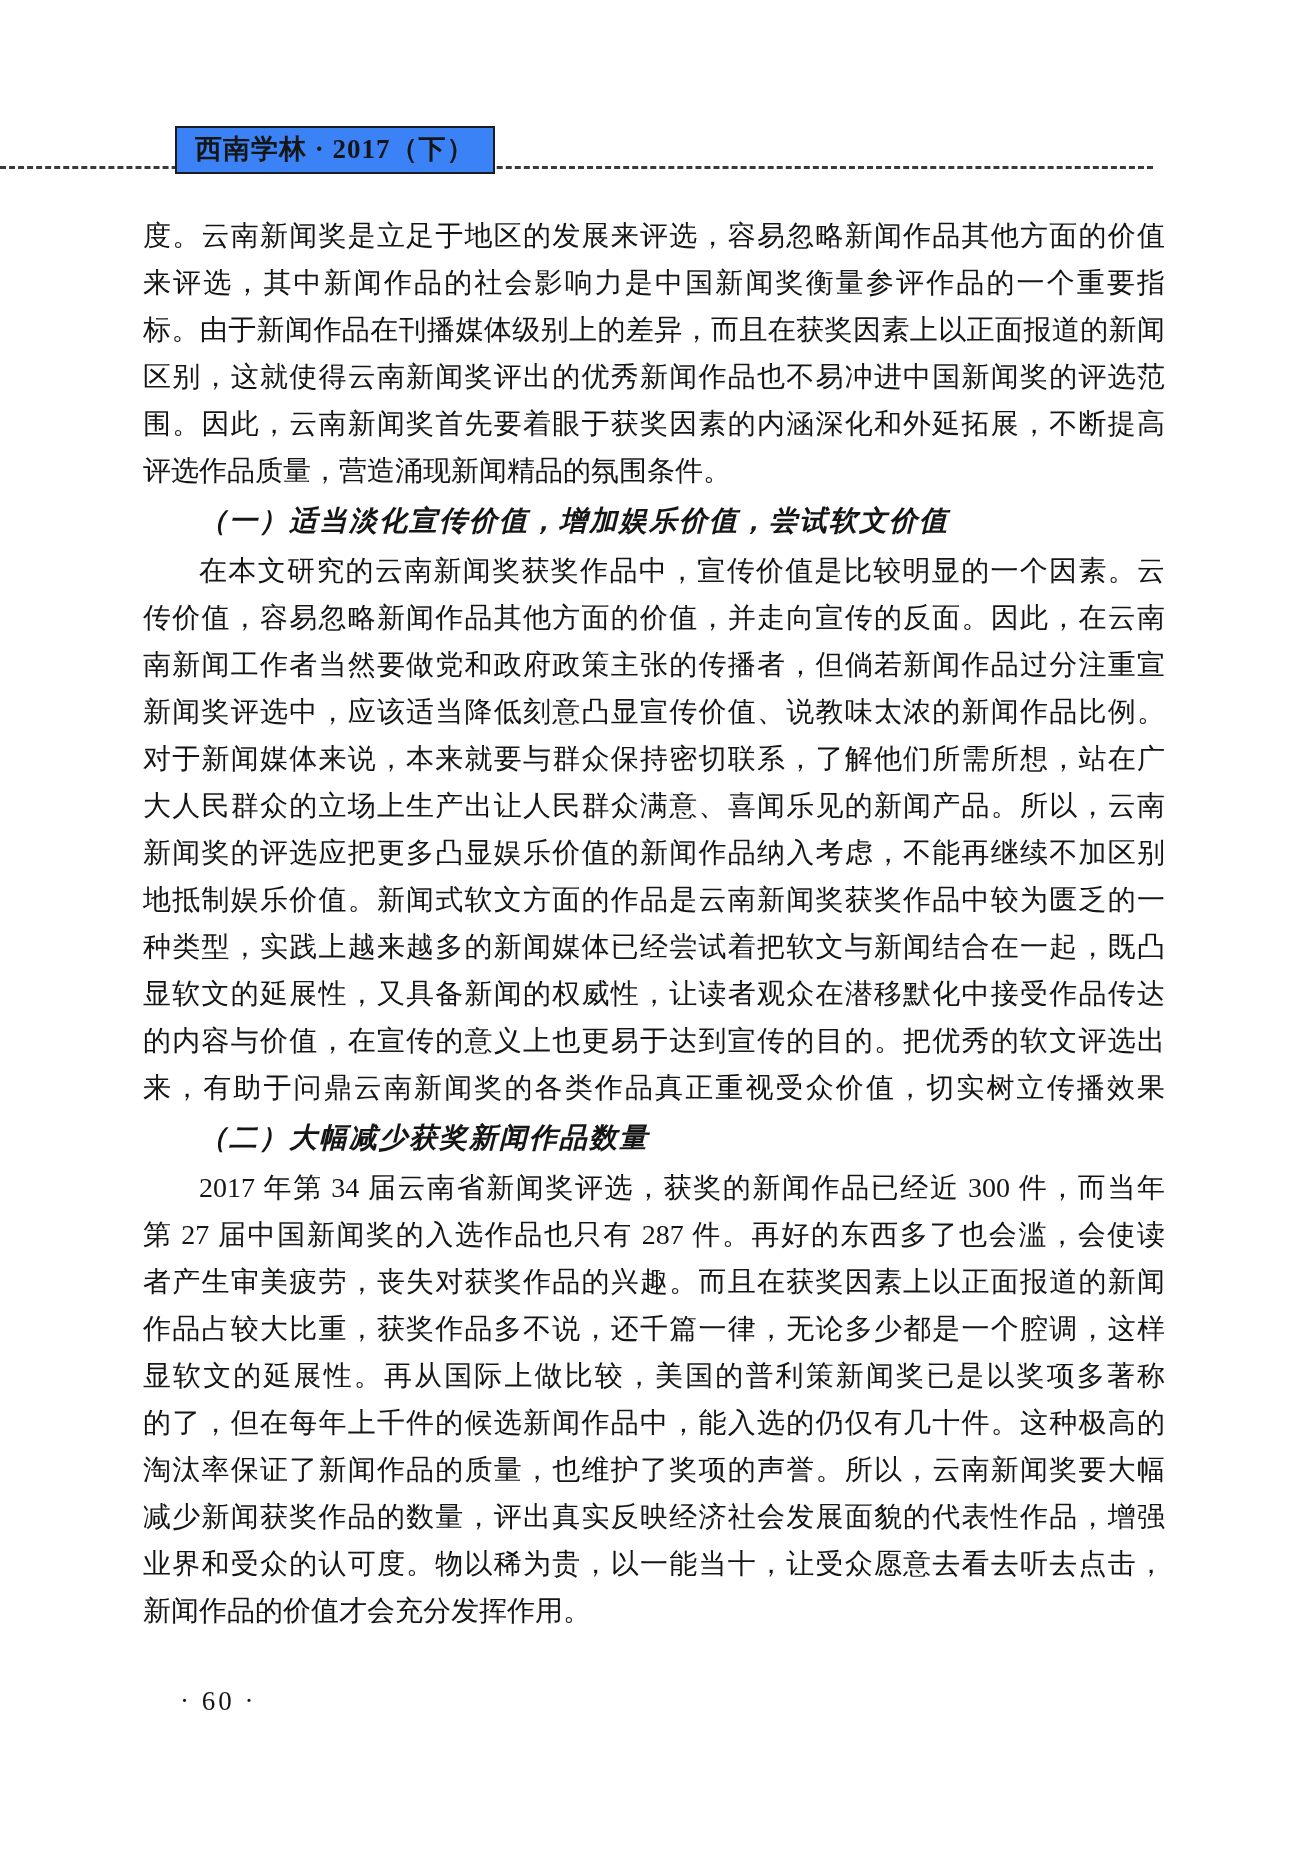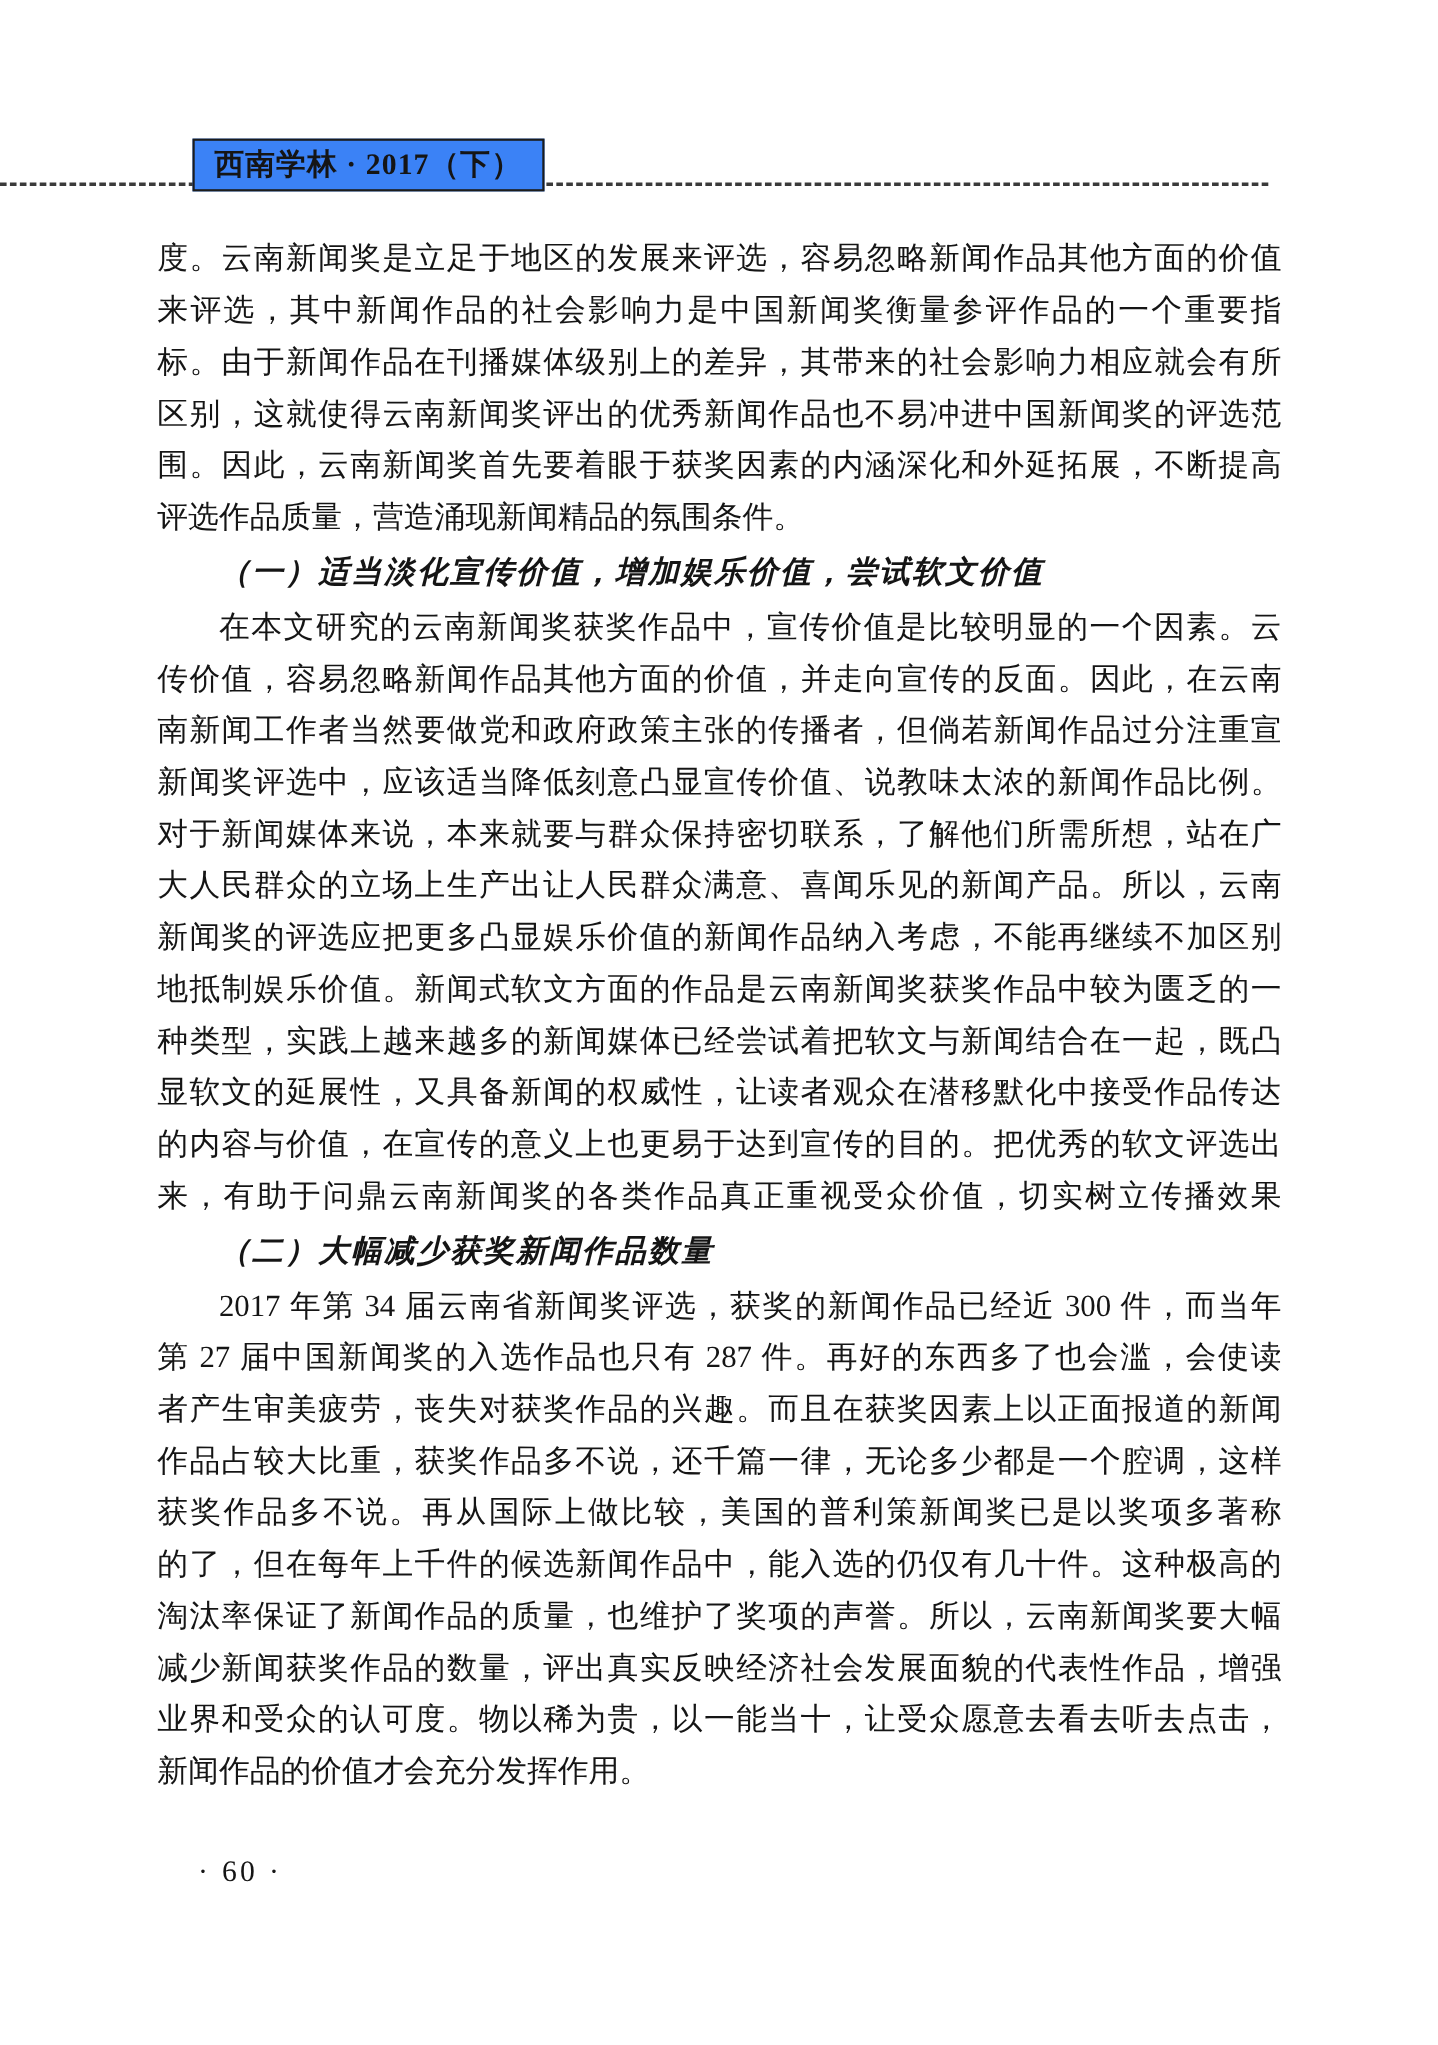--- a/index.html
+++ b/index.html
@@ -69,21 +69,21 @@
 
   <div class="header-badge">
     <span>西南学林 · 2017（下）</span>
   </div>
 
   <div class="dashed-rule"></div>
 
   <div class="article" id="article">
       <div class="line stretch">度。云南新闻奖是立足于地区的发展来评选，容易忽略新闻作品其他方面的价值</div>
       <div class="line stretch">来评选，其中新闻作品的社会影响力是中国新闻奖衡量参评作品的一个重要指</div>
-      <div class="line stretch">标。由于新闻作品在刊播媒体级别上的差异，其带来的社会影响力相应就会有所</div>
+      <div class="line stretch">标。由于新闻作品在刊播媒体级别上的差异，而且在获奖因素上以正面报道的新闻</div>
       <div class="line stretch">区别，这就使得云南新闻奖评出的优秀新闻作品也不易冲进中国新闻奖的评选范</div>
       <div class="line stretch">围。因此，云南新闻奖首先要着眼于获奖因素的内涵深化和外延拓展，不断提高</div>
       <div class="line endline">评选作品质量，营造涌现新闻精品的氛围条件。</div>
       <div class="line heading">（一）适当淡化宣传价值，增加娱乐价值，尝试软文价值</div>
       <div class="line stretch indent">在本文研究的云南新闻奖获奖作品中，宣传价值是比较明显的一个因素。云</div>
       <div class="line stretch">传价值，容易忽略新闻作品其他方面的价值，并走向宣传的反面。因此，在云南</div>
       <div class="line stretch">南新闻工作者当然要做党和政府政策主张的传播者，但倘若新闻作品过分注重宣</div>
       <div class="line stretch">新闻奖评选中，应该适当降低刻意凸显宣传价值、说教味太浓的新闻作品比例。</div>
       <div class="line stretch">对于新闻媒体来说，本来就要与群众保持密切联系，了解他们所需所想，站在广</div>
       <div class="line stretch">大人民群众的立场上生产出让人民群众满意、喜闻乐见的新闻产品。所以，云南</div>
@@ -91,21 +91,21 @@
       <div class="line stretch">地抵制娱乐价值。新闻式软文方面的作品是云南新闻奖获奖作品中较为匮乏的一</div>
       <div class="line stretch">种类型，实践上越来越多的新闻媒体已经尝试着把软文与新闻结合在一起，既凸</div>
       <div class="line stretch">显软文的延展性，又具备新闻的权威性，让读者观众在潜移默化中接受作品传达</div>
       <div class="line stretch">的内容与价值，在宣传的意义上也更易于达到宣传的目的。把优秀的软文评选出</div>
       <div class="line stretch">来，有助于问鼎云南新闻奖的各类作品真正重视受众价值，切实树立传播效果</div>
       <div class="line heading">（二）大幅减少获奖新闻作品数量</div>
       <div class="line stretch indent">2017 年第 34 届云南省新闻奖评选，获奖的新闻作品已经近 300 件，而当年</div>
       <div class="line stretch">第 27 届中国新闻奖的入选作品也只有 287 件。再好的东西多了也会滥，会使读</div>
       <div class="line stretch">者产生审美疲劳，丧失对获奖作品的兴趣。而且在获奖因素上以正面报道的新闻</div>
       <div class="line stretch">作品占较大比重，获奖作品多不说，还千篇一律，无论多少都是一个腔调，这样</div>
-      <div class="line stretch">获奖作品多不说。再从国际上做比较，美国的普利策新闻奖已是以奖项多著称</div>
+      <div class="line stretch">显软文的延展性。再从国际上做比较，美国的普利策新闻奖已是以奖项多著称</div>
       <div class="line stretch">的了，但在每年上千件的候选新闻作品中，能入选的仍仅有几十件。这种极高的</div>
       <div class="line stretch">淘汰率保证了新闻作品的质量，也维护了奖项的声誉。所以，云南新闻奖要大幅</div>
       <div class="line stretch">减少新闻获奖作品的数量，评出真实反映经济社会发展面貌的代表性作品，增强</div>
       <div class="line stretch">业界和受众的认可度。物以稀为贵，以一能当十，让受众愿意去看去听去点击，</div>
       <div class="line endline">新闻作品的价值才会充分发挥作用。</div>
     </div>
 
   <div class="page-number">· 60 ·</div>
 
 </div>

